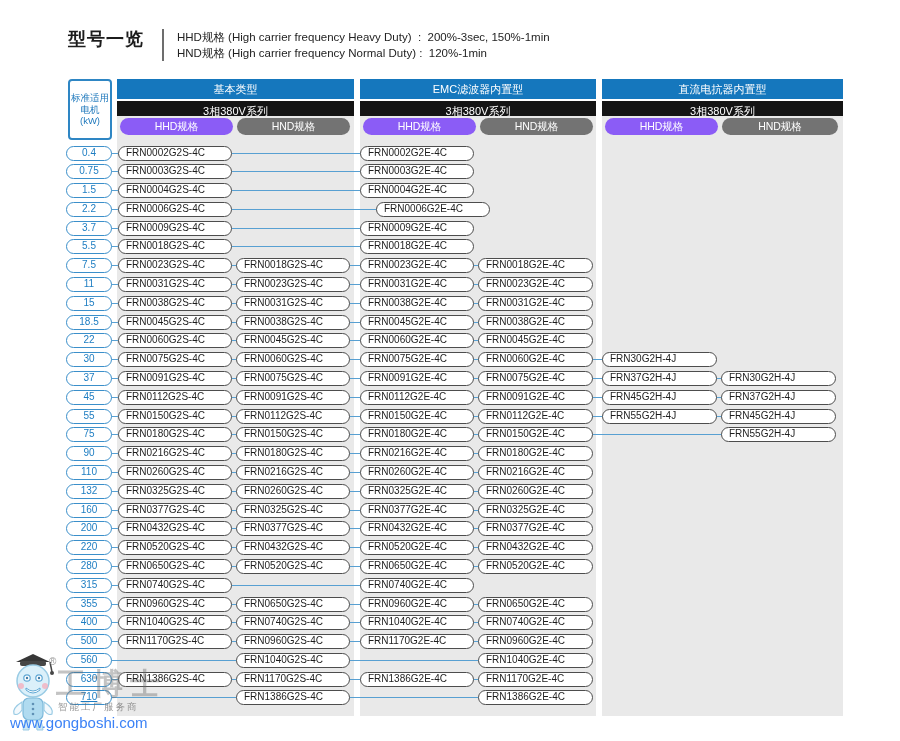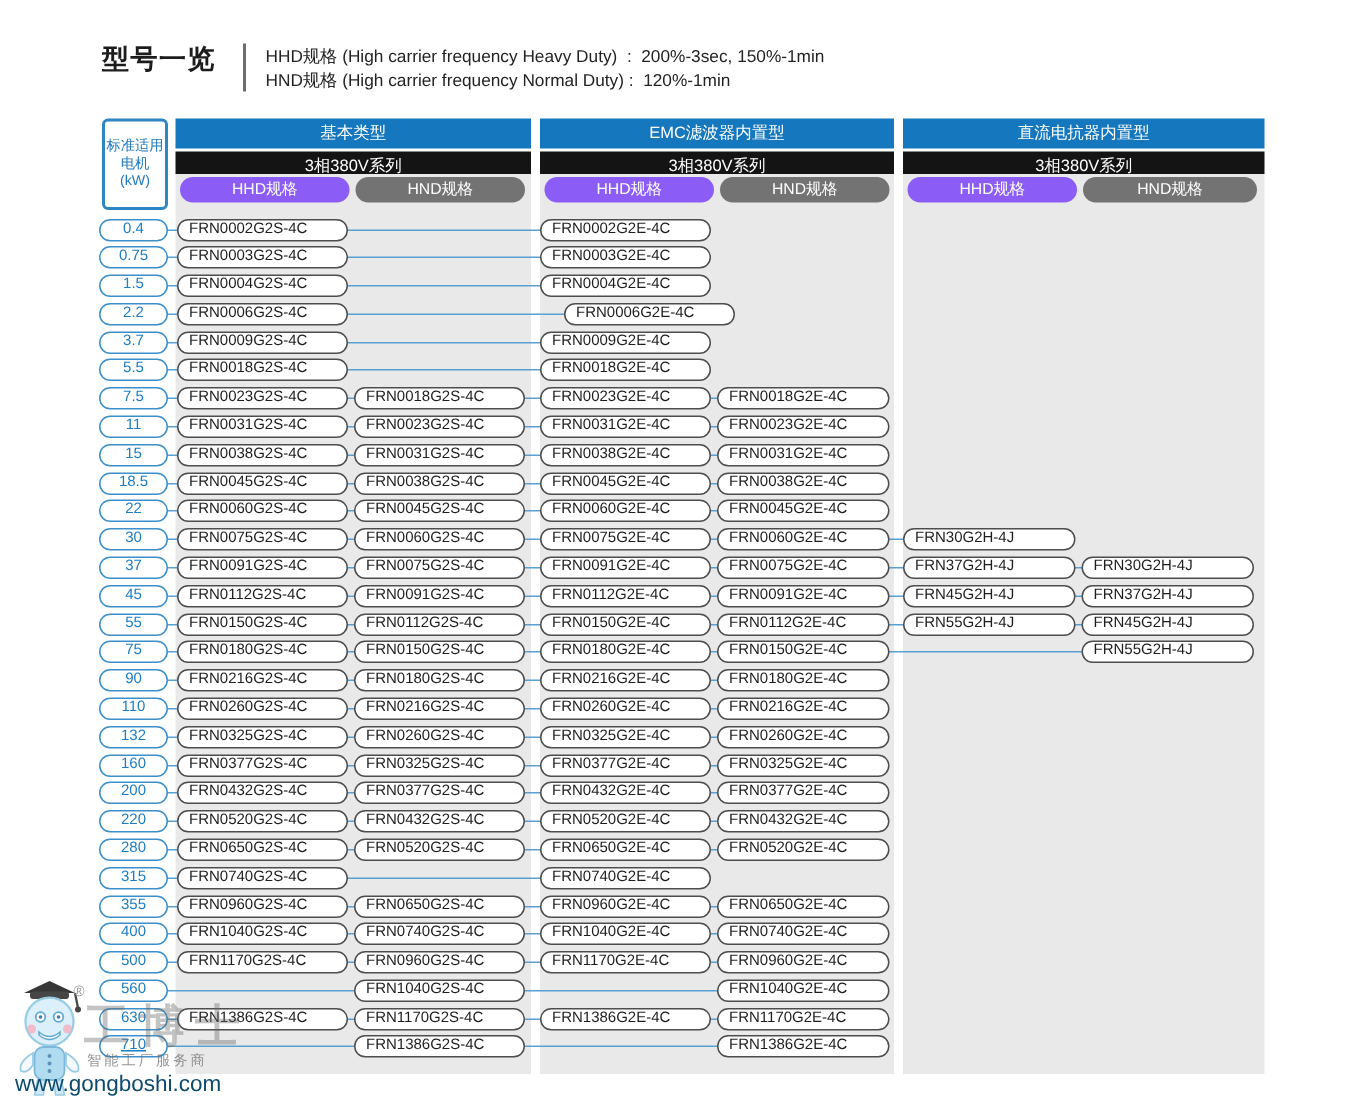--- a/index.html
+++ b/index.html
@@ -37,21 +37,21 @@
   .kwpill{position:absolute;left:66px;width:46px;height:15px;box-sizing:border-box;background:#fff;
           border:1.5px solid #3b8fca;border-radius:8px;color:#1d7dc2;font-size:10px;line-height:11px;
           text-align:center;z-index:2;}
   .mpill{position:absolute;height:15px;box-sizing:border-box;background:#fff;border:1.5px solid #4d4d4d;
          border-radius:8px;font-size:10px;color:#1d1d1d;line-height:11px;padding-left:7px;z-index:2;white-space:nowrap;}
   .rline{position:absolute;height:1px;background:#58a0d2;z-index:1;}
   .wm-brand{position:absolute;left:56px;top:664px;font-size:30px;font-weight:bold;
             color:rgba(105,105,105,0.40);letter-spacing:7px;z-index:10;}
   .wm-tagline{position:absolute;left:58px;top:701px;font-size:9.5px;color:rgba(105,105,105,0.70);
               letter-spacing:2px;z-index:10;}
-  .wm-url{position:absolute;left:10px;top:714px;font-size:15px;color:#0c4a6e;z-index:10;}
+  .wm-url{position:absolute;left:10px;top:714px;font-size:15px;color:#3b82f6;z-index:10;}
   .wm-reg{position:absolute;left:49px;top:656px;font-size:10px;color:#9a9a9a;z-index:10;}
   .wm-mascot{position:absolute;left:8px;top:650px;z-index:10;opacity:.9;}
 </style>
 </head>
 <body>
 
 <div class="canvas">
 
   <div class="page-title">型号一览</div>
   <div class="title-divider"></div>

